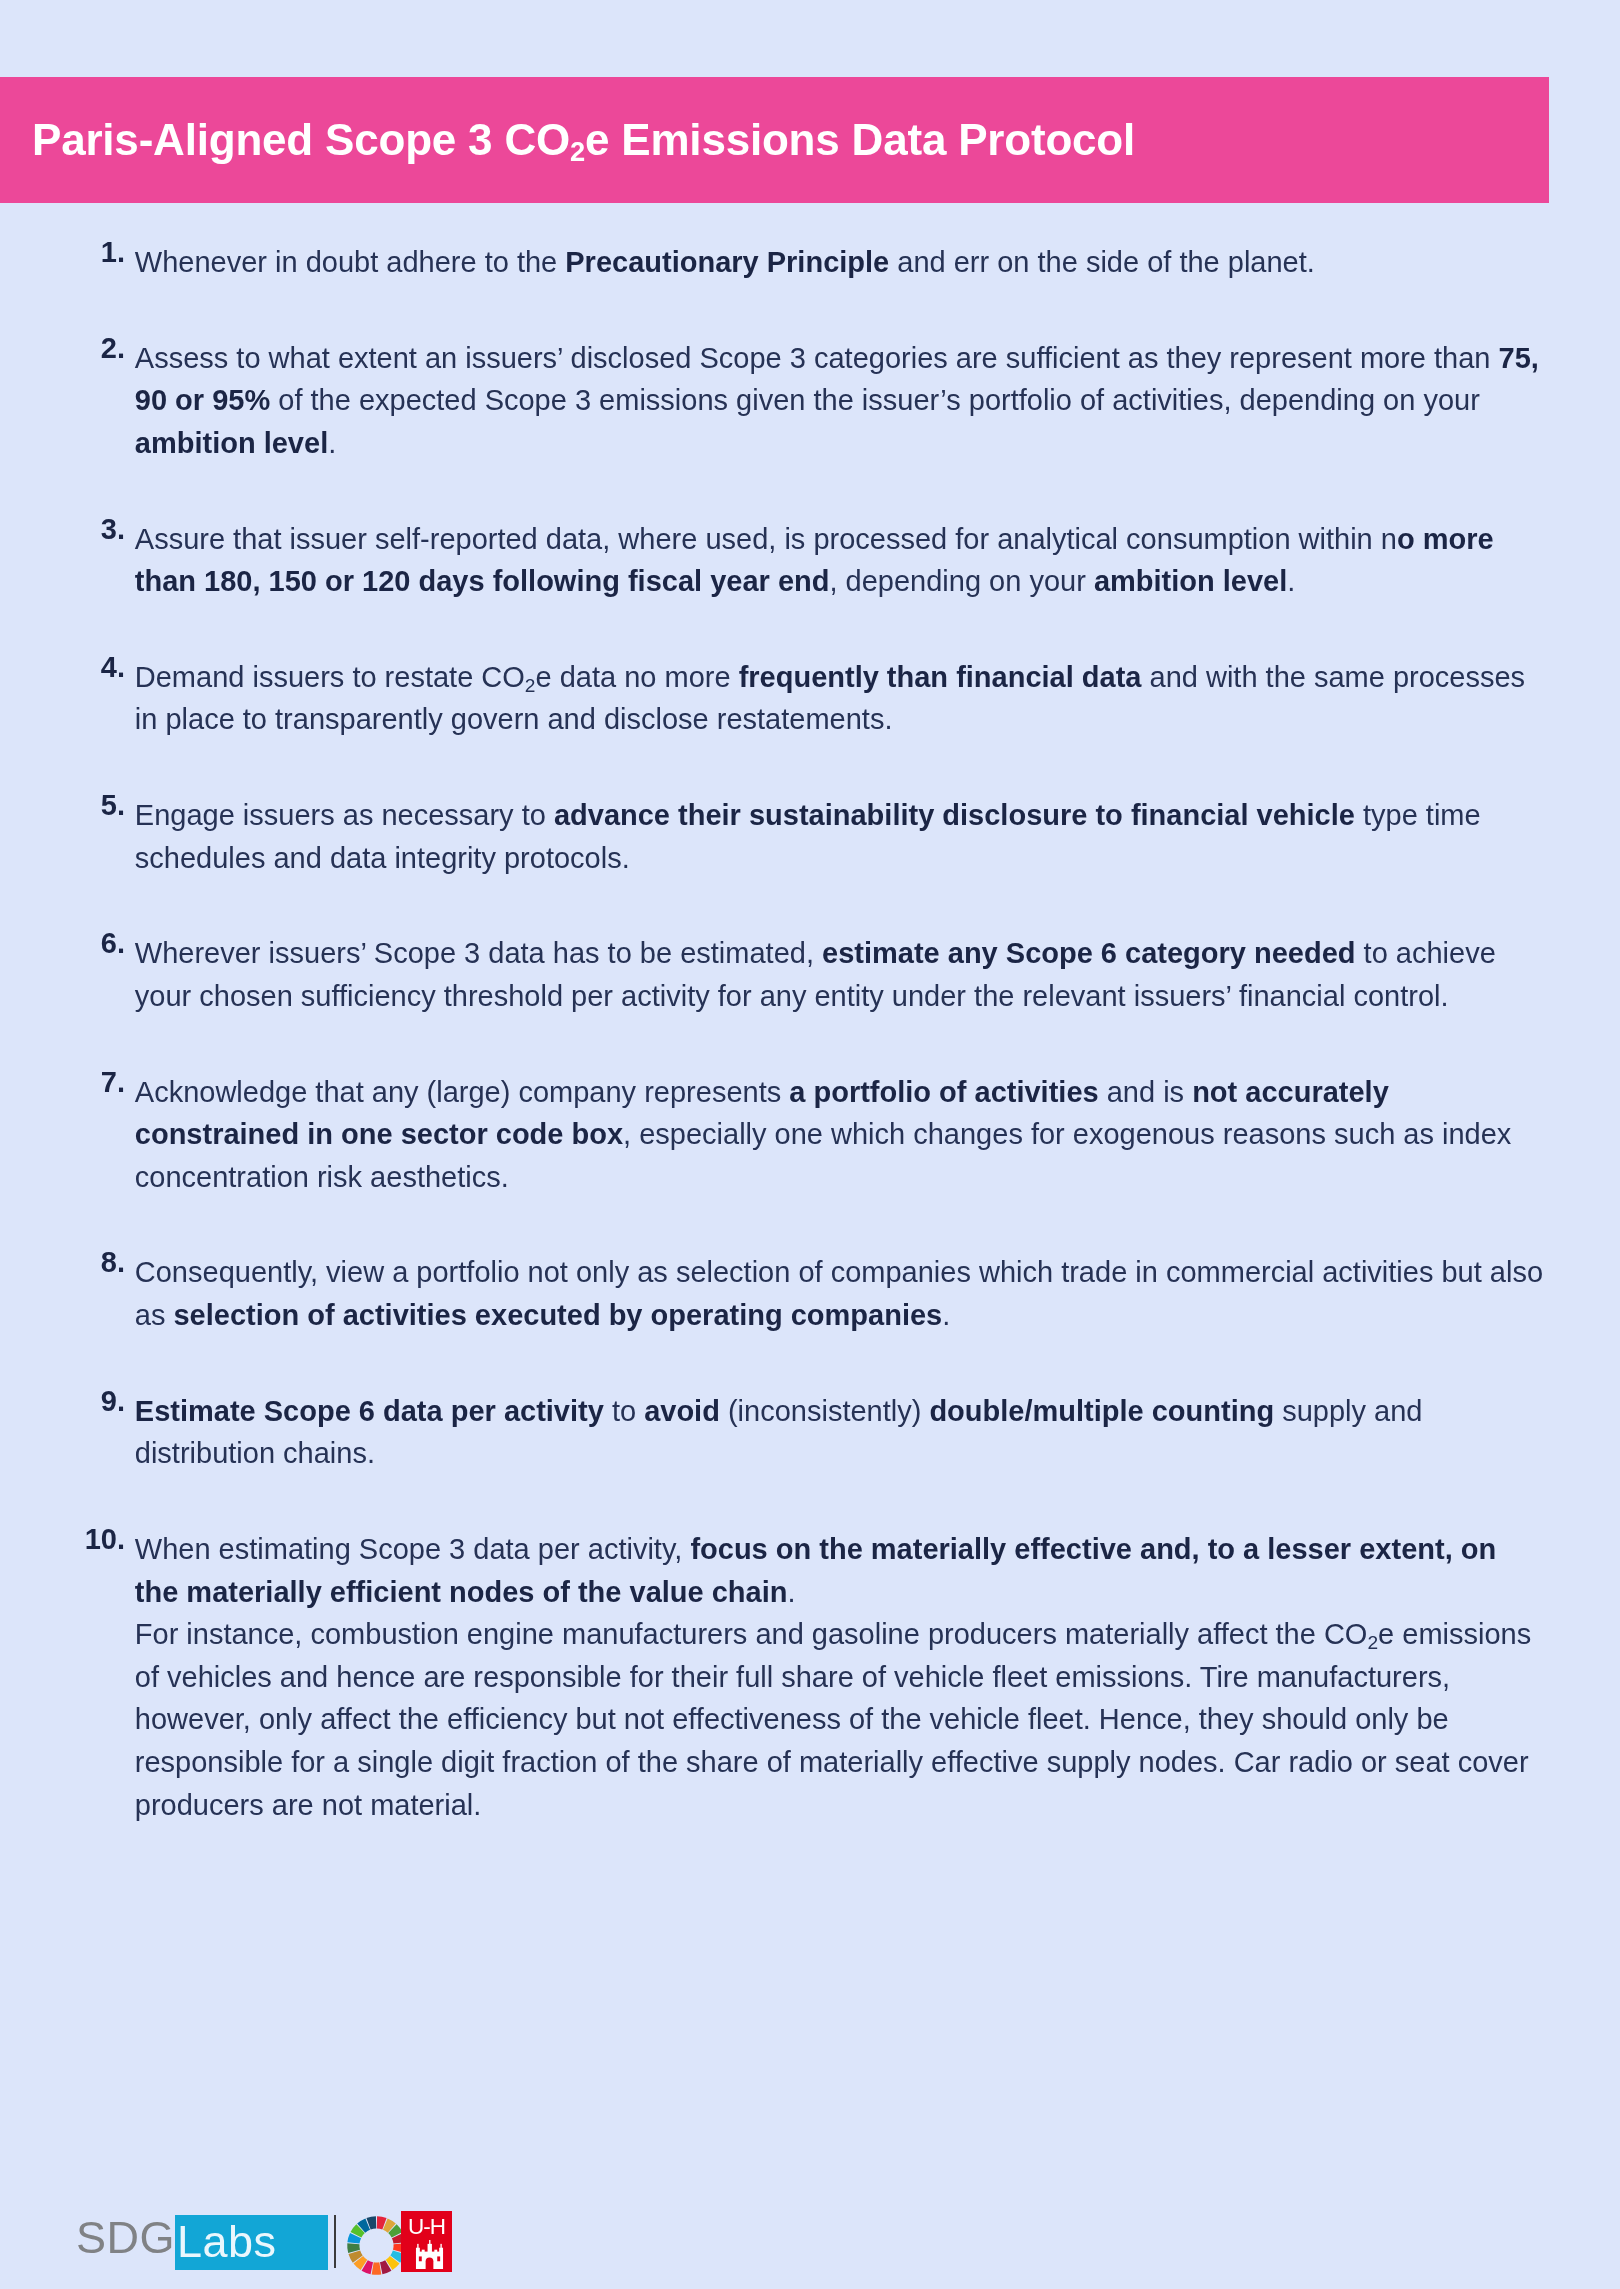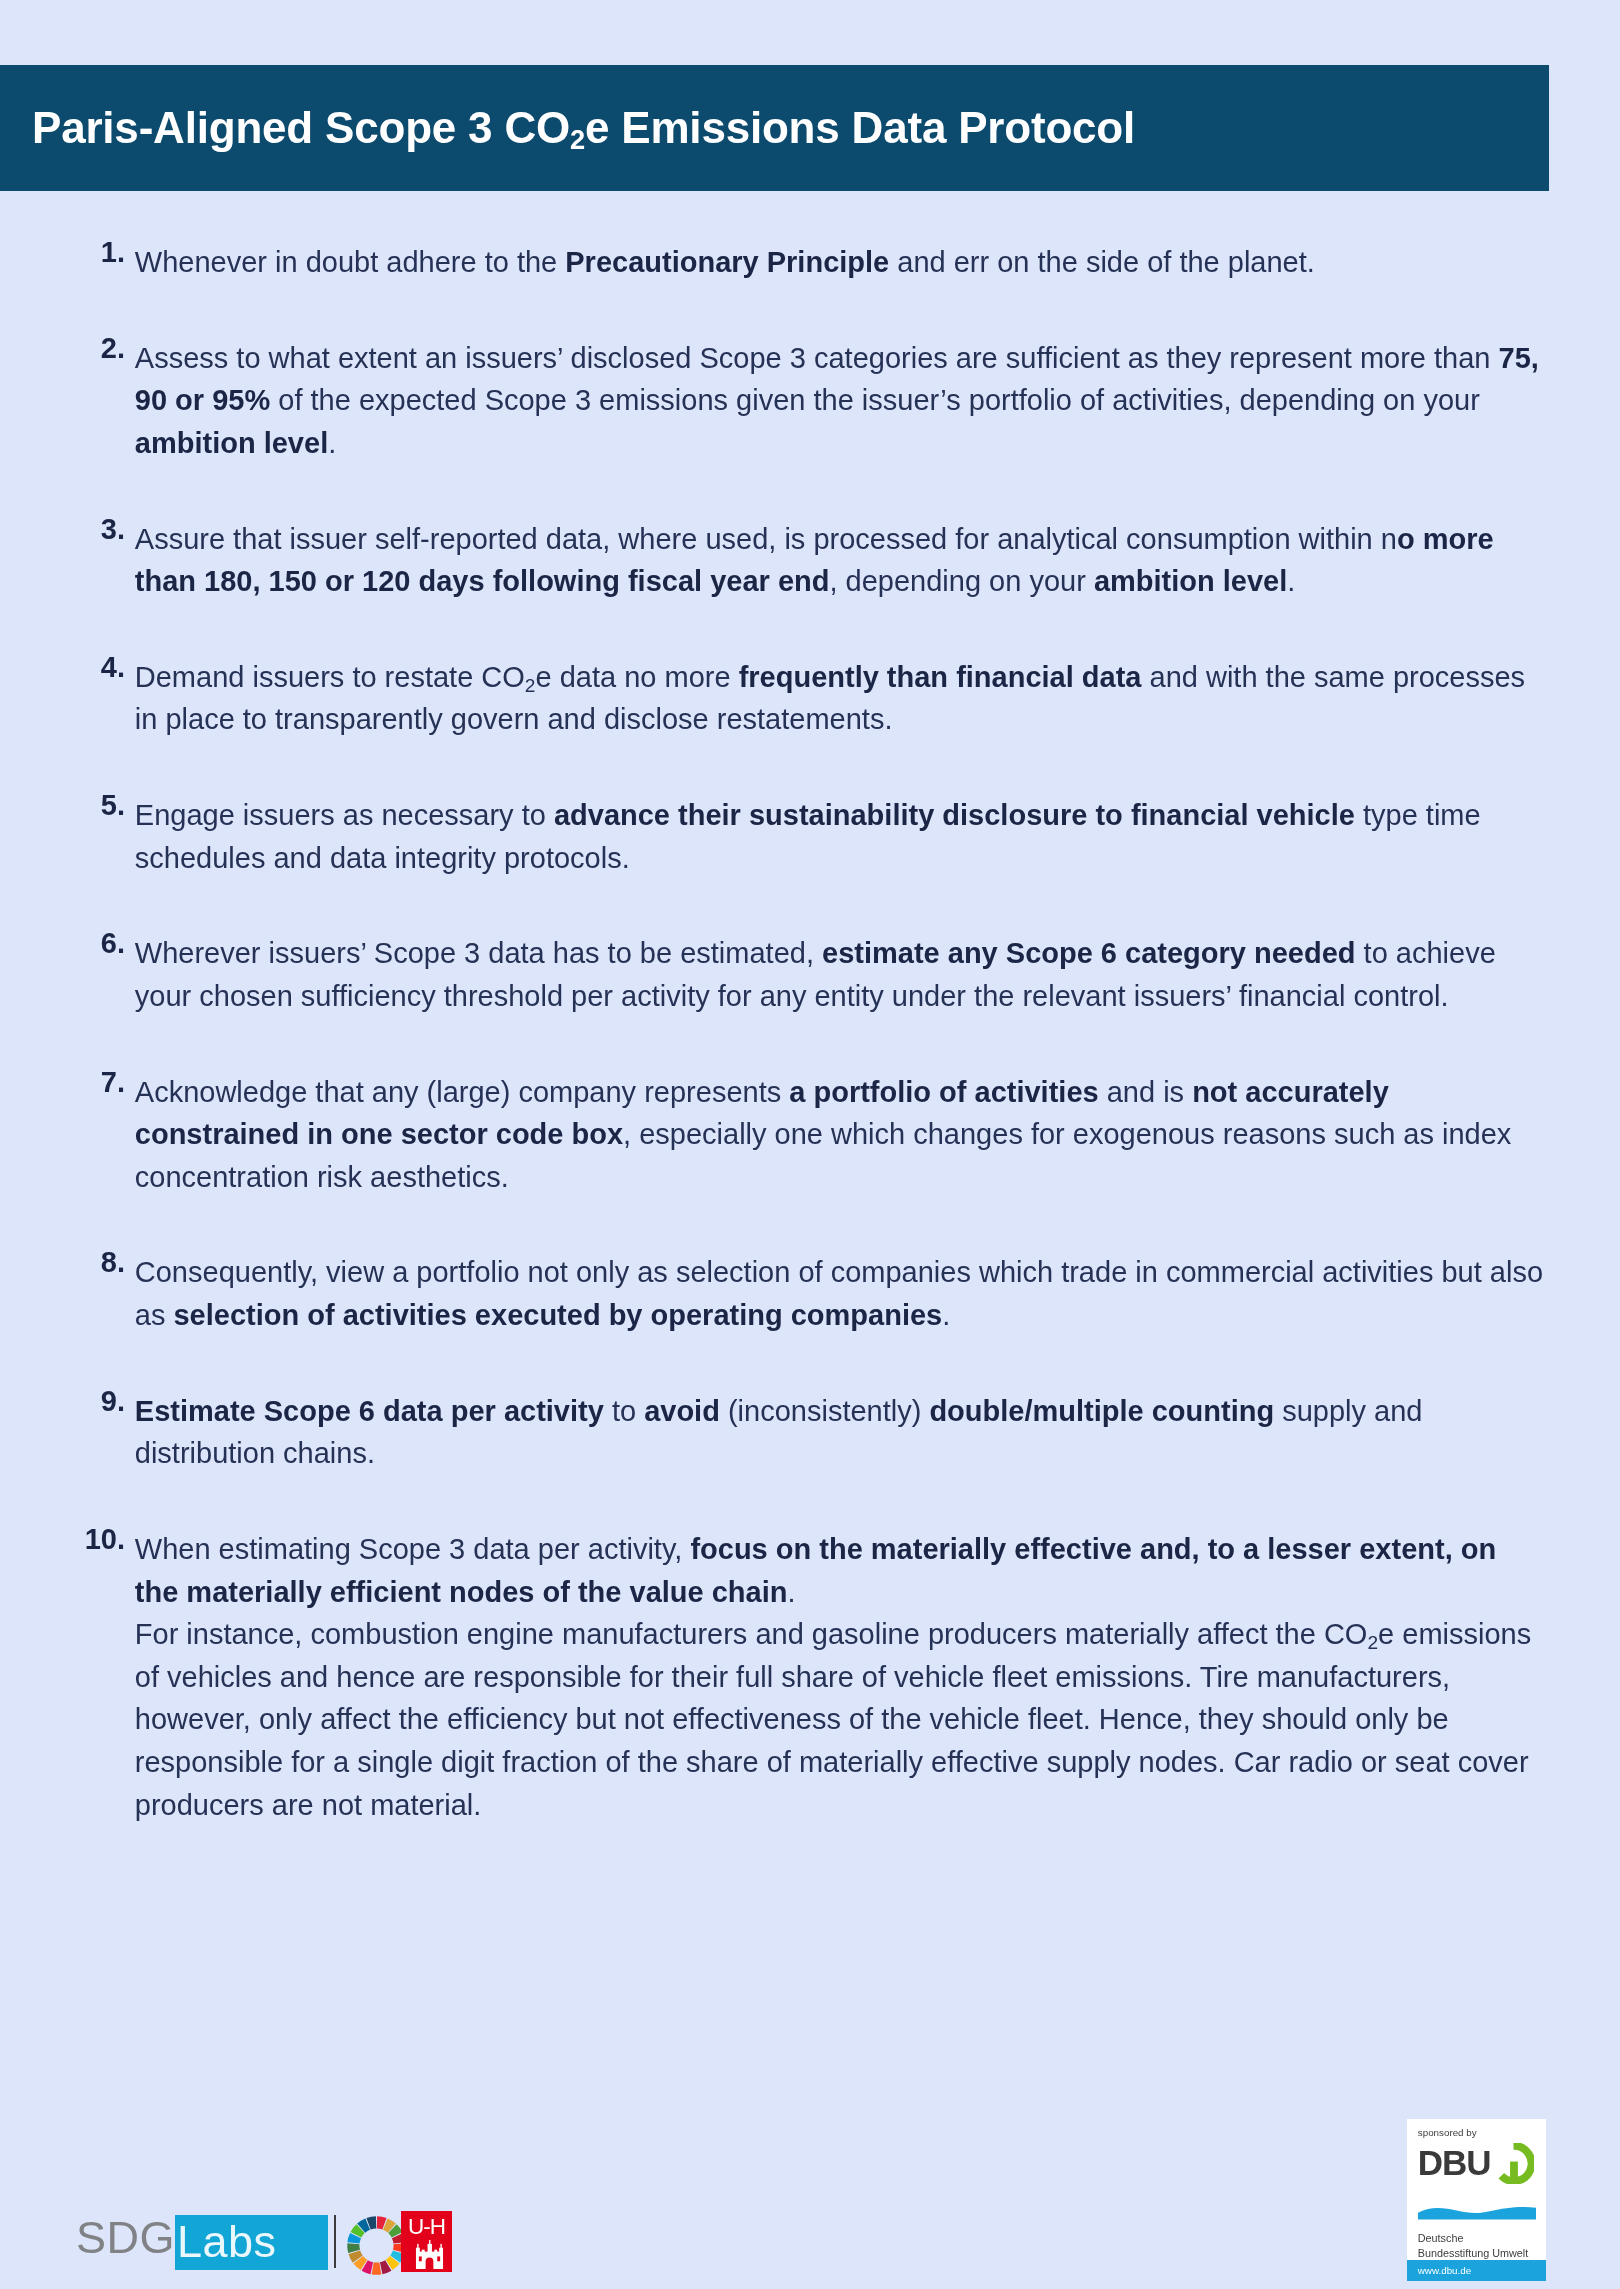--- a/index.html
+++ b/index.html
@@ -14,24 +14,24 @@
     font-family: "Liberation Sans", sans-serif;
     color: #1e2a4a;
     overflow: hidden;
     position: relative;
   }
 
   
   .header-bar {
     position: absolute;
     left: 0;
-    top: 65px;
+    top: 77px;
     width: 1549px;
     height: 126px;
-    background: #0c4a6e;
+    background: #ec4899;
     display: flex;
     align-items: center;
     box-sizing: border-box;
     padding-left: 32px;
   }
   .header-title {
     color: #ffffff;
     font-size: 44px;
     font-weight: bold;
     letter-spacing: -0.2px;
@@ -320,35 +320,15 @@
       <rect x="22" y="10" width="3" height="5" fill="#ffffff"></rect>
       <rect x="4.3" y="4" width="1.4" height="5" fill="#ffffff"></rect>
       <rect x="16.6" y="0" width="1.4" height="5" fill="#ffffff"></rect>
       <rect x="28.3" y="4" width="1.4" height="5" fill="#ffffff"></rect>
       <path d="M13 30 L13 22 A4 4 0 0 1 21 22 L21 30 Z" fill="#e2001a"></path>
       <rect x="6" y="17" width="3" height="5" fill="#e2001a"></rect>
       <rect x="25" y="17" width="3" height="5" fill="#e2001a"></rect>
     </svg>
   </div>
 
-  <div class="dbu-logo">
-    <div class="dbu-sponsored">sponsored by</div>
-    <div class="dbu-main">
-      <span class="dbu-letters">DBU</span>
-      <svg class="dbu-mark" viewBox="0 0 42 42">
-        <path d="M21 3 A18 18 0 1 1 8.5 33.5" fill="none" stroke="#76bc21" stroke-width="8"></path>
-        <rect x="17.5" y="19" width="8" height="23" fill="#76bc21"></rect>
-      </svg>
-    </div>
-    <svg class="dbu-wave" viewBox="0 0 120 18" preserveAspectRatio="none">
-      <path d="M0 11 C 25 -2, 45 16, 70 10 C 92 5, 106 4, 120 6 L120 18 L0 18 Z" fill="#1ba3dd"></path>
-    </svg>
-    <div class="dbu-name">
-      <div>Deutsche</div>
-      <div>Bundesstiftung Umwelt</div>
-    </div>
-    <div class="dbu-url-bar">
-      <span class="dbu-url">www.dbu.de</span>
-    </div>
-  </div>
 
 </div>
 
 
 </body></html>

